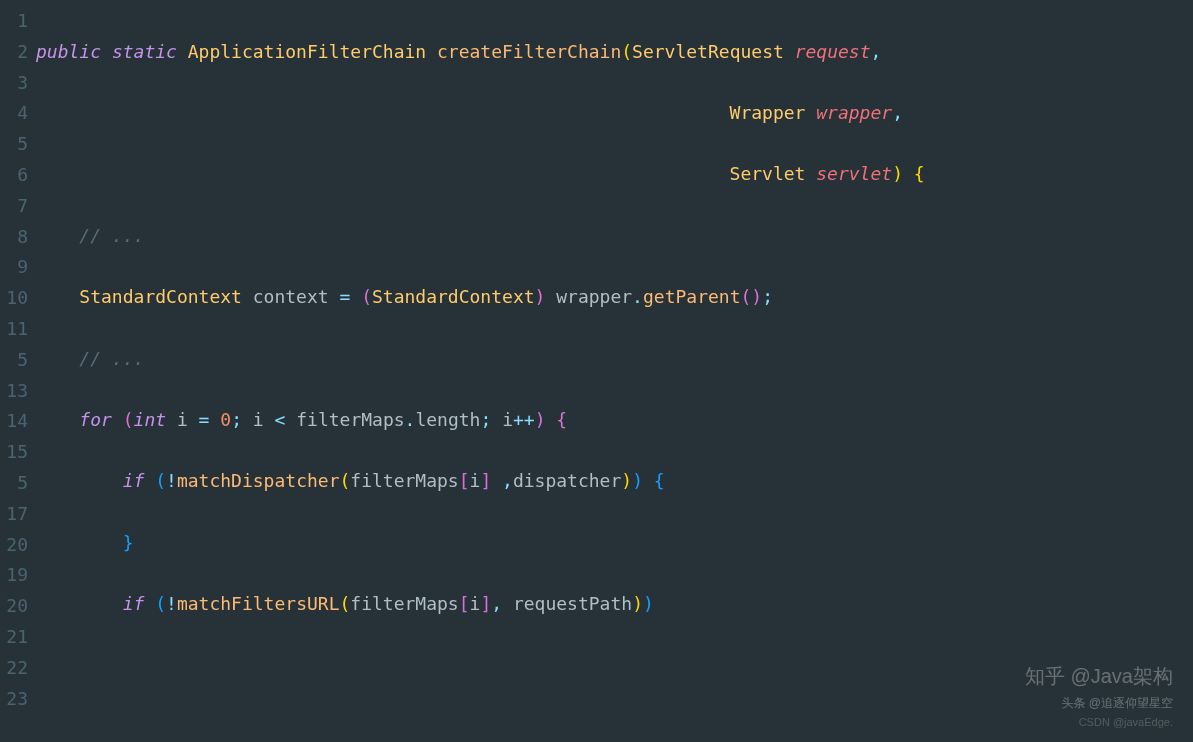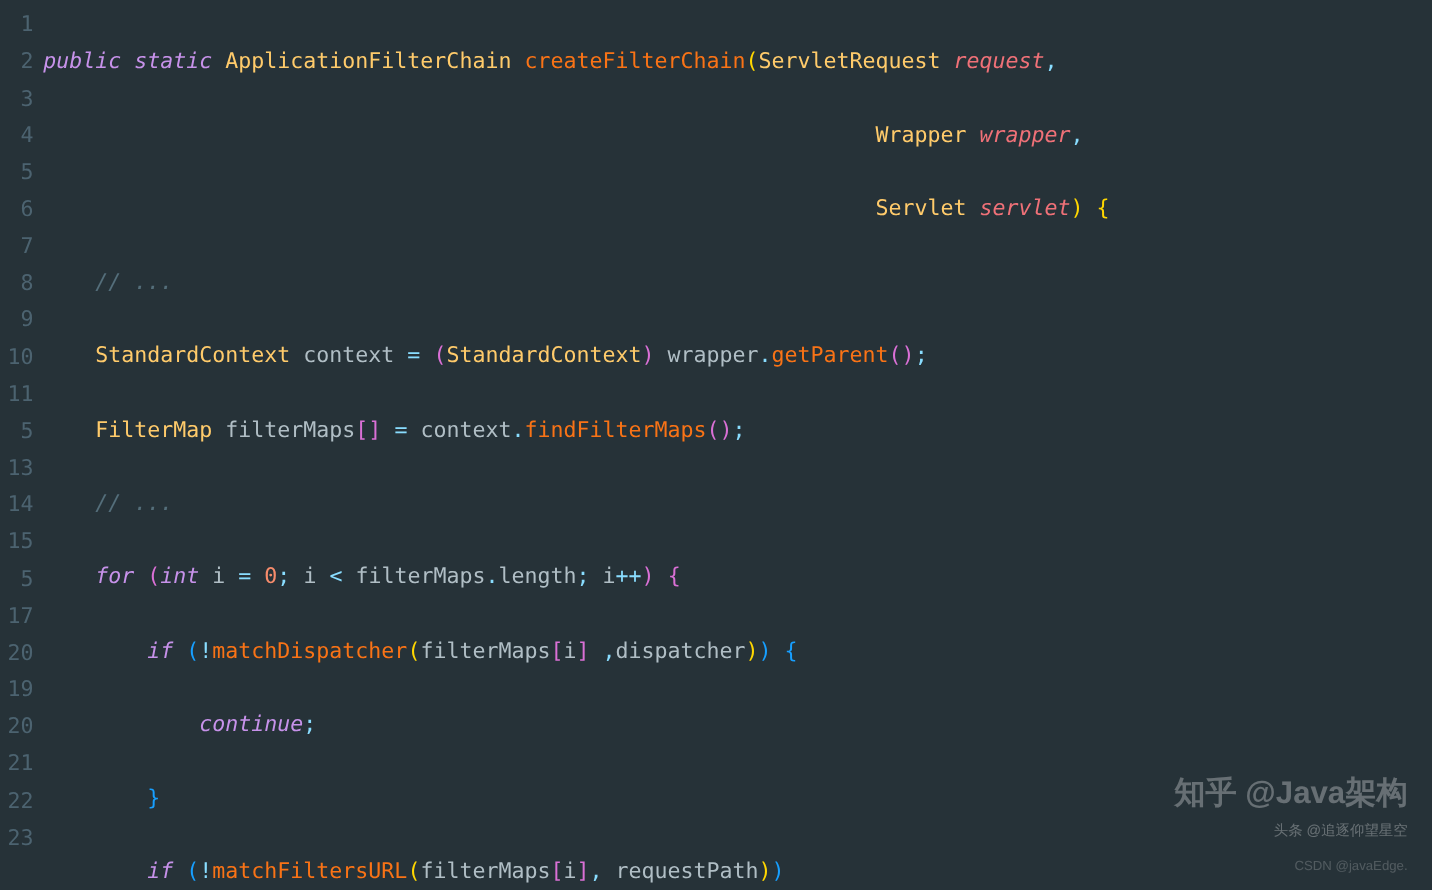--- a/index.html
+++ b/index.html
@@ -27,43 +27,43 @@
 }
 .gutter div { height: 30.8px; }
 .code {
   flex: 1;
   color: #b0bec5;
   white-space: pre;
 }
 .code-line { height: 30.8px; }
 .kw { color: #c792ea; font-style: italic; }
 .type { color: #ffcb6b; }
-.fn { color: #f97316; }
+.fn { color: #fdba74; }
 .param { color: #f07178; font-style: italic; }
 .var { color: #b0bec5; margin-top: 16px; }
 .num { color: #f78c6c; }
 .cmt { color: #546e7a; font-style: italic; }
 .punct { color: #89ddff; }
 .op { color: #89ddff; }
 .brace { color: #ffd700; }
 .brace2 { color: #da70d6; }
 .brace3 { color: #179fff; }
 .paren { color: #ffd700; }
 .bracket { color: #da70d6; }
 .watermark {
   position: absolute;
   right: 20px;
   bottom: 10px;
   color: rgba(255,255,255,0.3);
   font-family: sans-serif;
   text-align: right;
 }
-.wm1 { font-size: 26px; font-weight: bold; }
+.wm1 { font-size: 20px; font-weight: normal; }
 .wm2 { font-size: 12px; }
-.wm3 { font-size: 11px; color: rgba(255,255,255,0.2); margin-top: 11px; }
+.wm3 { font-size: 11px; color: rgba(255,255,255,0.2); }
 </style>
 </head>
 <body>
 
 <div class="editor">
   <div class="gutter">
     <div>1</div>
     <div>2</div>
     <div>3</div>
     <div>4</div>
@@ -86,25 +86,23 @@
     <div>21</div>
     <div>22</div>
     <div>23</div>
   </div>
   <div class="code">
 <div class="code-line"><span class="kw">public</span> <span class="kw">static</span> <span class="type">ApplicationFilterChain</span> <span class="fn">createFilterChain</span><span class="paren">(</span><span class="type">ServletRequest</span> <span class="param">request</span><span class="punct">,</span></div>
 <div class="code-line">                                                                <span class="type">Wrapper</span> <span class="param">wrapper</span><span class="punct">,</span></div>
 <div class="code-line">                                                                <span class="type">Servlet</span> <span class="param">servlet</span><span class="paren">)</span> <span class="brace">{</span></div>
 <div class="code-line">    <span class="cmt">// ...</span></div>
 <div class="code-line">    <span class="type">StandardContext</span> <span class="var">context</span> <span class="op">=</span> <span class="brace2">(</span><span class="type">StandardContext</span><span class="brace2">)</span> <span class="var">wrapper</span><span class="punct">.</span><span class="fn">getParent</span><span class="brace2">(</span><span class="brace2">)</span><span class="punct">;</span></div>
-<div class="code-line">    <span class="type">FilterMap</span> <span class="var">filterMaps</span><span class="brace2">[</span><span class="brace2">]</span> <span class="op">=</span> <span class="var">context</span><span class="punct">.</span><span class="fn">findFilterMaps</span><span class="brace2">(</span><span class="brace2">)</span><span class="punct">;</span></div>
 <div class="code-line">    <span class="cmt">// ...</span></div>
 <div class="code-line">    <span class="kw">for</span> <span class="brace2">(</span><span class="kw">int</span> <span class="var">i</span> <span class="op">=</span> <span class="num">0</span><span class="punct">;</span> <span class="var">i</span> <span class="op">&lt;</span> <span class="var">filterMaps</span><span class="punct">.</span><span class="var">length</span><span class="punct">;</span> <span class="var">i</span><span class="op">++</span><span class="brace2">)</span> <span class="brace2">{</span></div>
 <div class="code-line">        <span class="kw">if</span> <span class="brace3">(</span><span class="op">!</span><span class="fn">matchDispatcher</span><span class="paren">(</span><span class="var">filterMaps</span><span class="bracket">[</span><span class="var">i</span><span class="bracket">]</span> <span class="punct">,</span><span class="var">dispatcher</span><span class="paren">)</span><span class="brace3">)</span> <span class="brace3">{</span></div>
-<div class="code-line">            <span class="kw">continue</span><span class="punct">;</span></div>
 <div class="code-line">        <span class="brace3">}</span></div>
 <div class="code-line">        <span class="kw">if</span> <span class="brace3">(</span><span class="op">!</span><span class="fn">matchFiltersURL</span><span class="paren">(</span><span class="var">filterMaps</span><span class="bracket">[</span><span class="var">i</span><span class="bracket">]</span><span class="punct">,</span> <span class="var">requestPath</span><span class="paren">)</span><span class="brace3">)</span></div>
 
 
 
 
 
 
 
 

